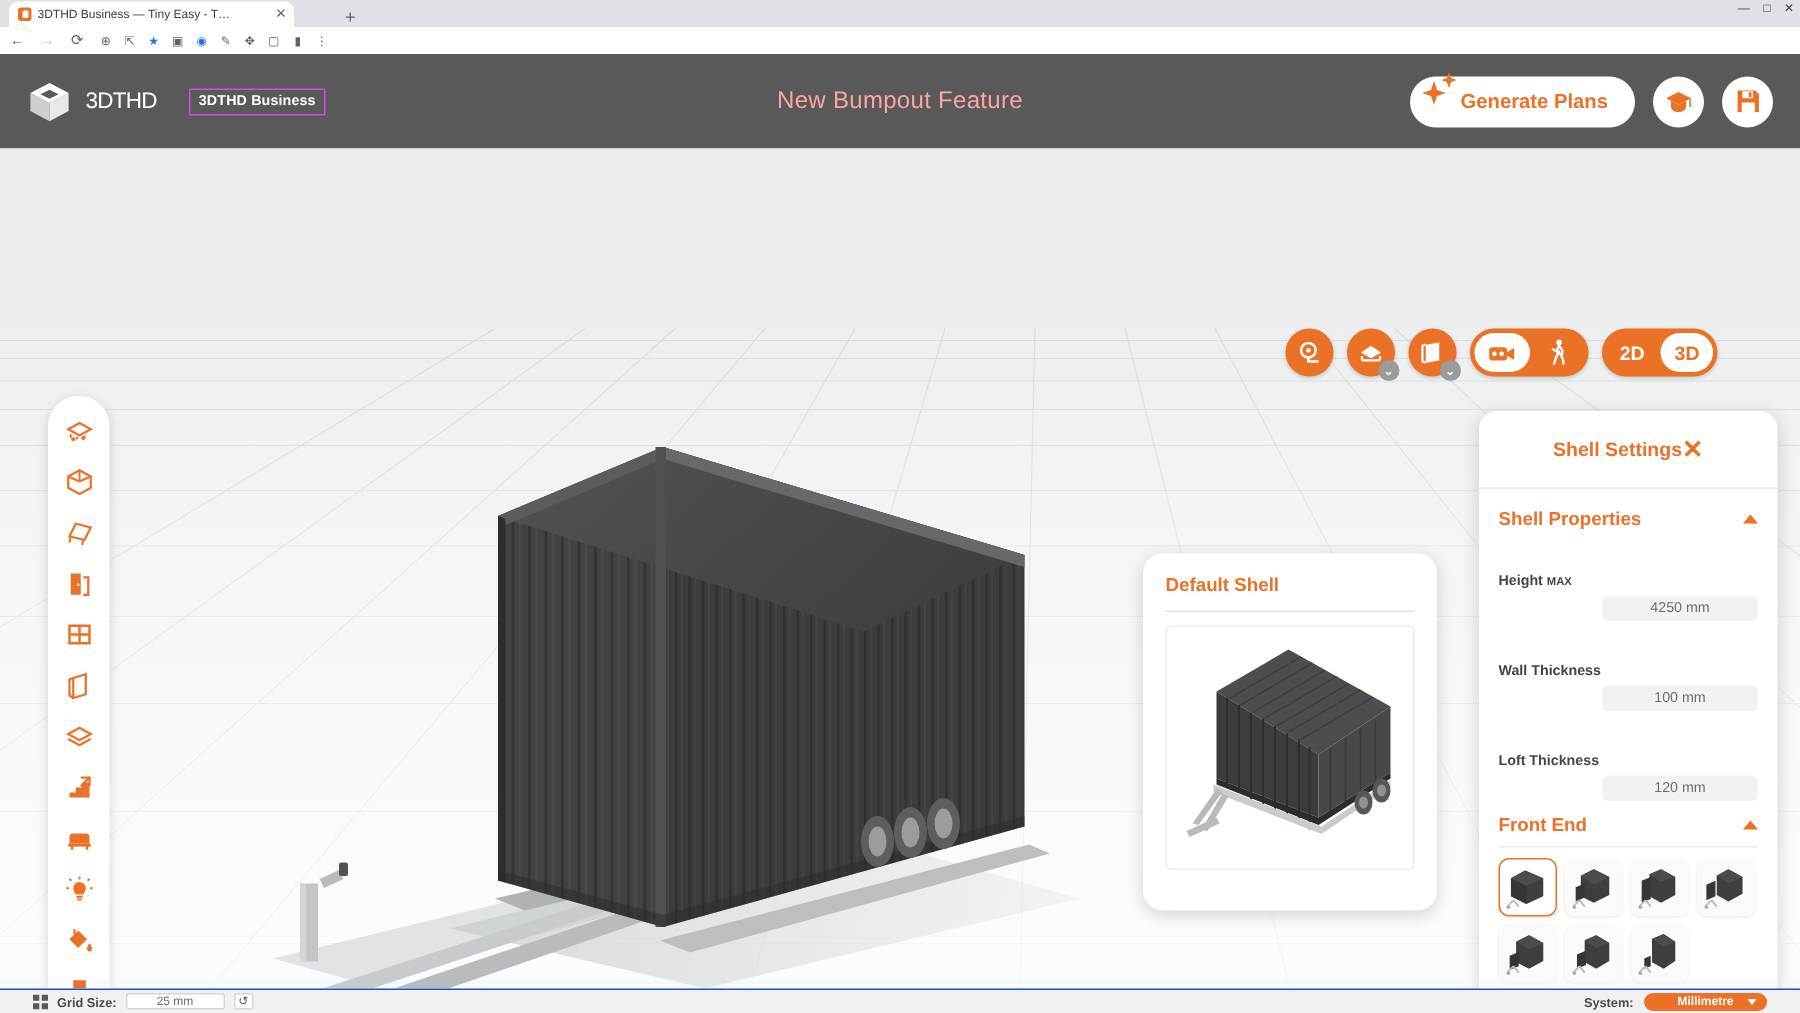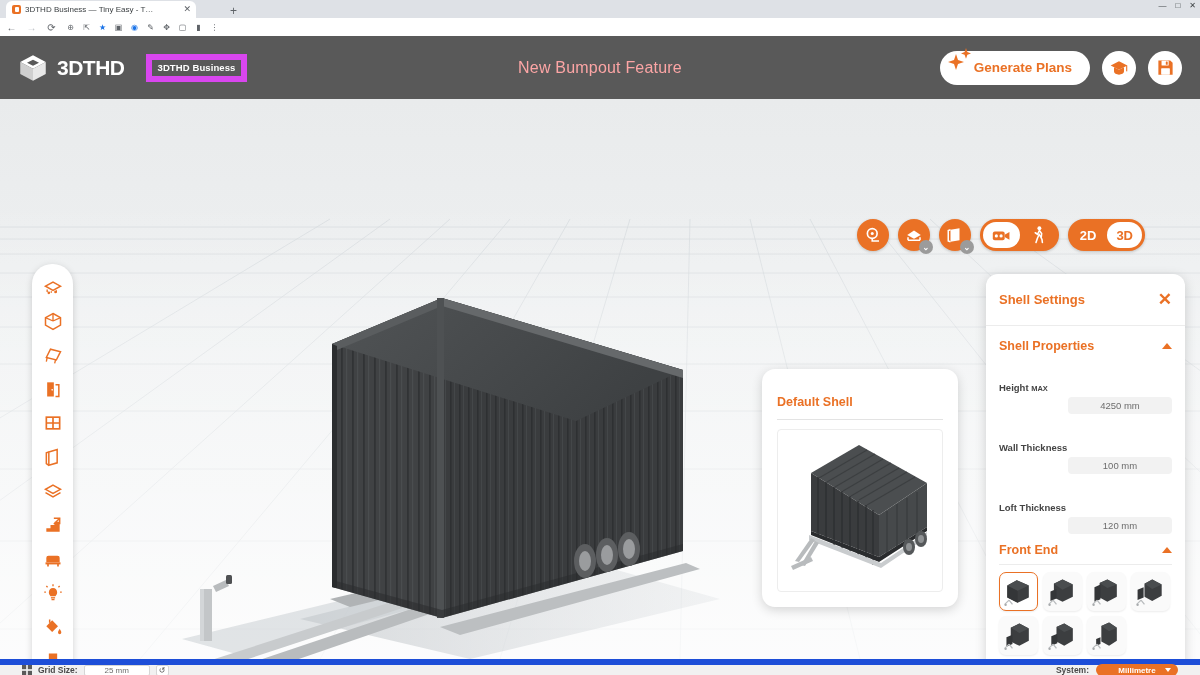--- a/index.html
+++ b/index.html
@@ -50,23 +50,23 @@
   .ext.blue { color: #1a73e8; }
   .wctl { position: absolute; right: 4px; top: 1px; display: flex; gap: 9px; font-size: 8px; color: #3c4043; }
 
   
   .appheader {
     width: 1200px; height: 63px; background: #595959;
     display: flex; align-items: center; padding: 0 18px; position: relative;
   }
   .logo-wrap { display: flex; align-items: center; gap: 9px; }
   .logo-cube { width: 30px; height: 30px; }
-  .logo-text { color: #fff; font-size: 21px; font-weight: bold; letter-spacing: -0.5px; }
+  .logo-text { color: #fff; font-size: 15px; font-weight: normal; letter-spacing: -0.5px; }
   .logo-badge {
-    border: 6px solid #d946ef; color: #fff; font-size: 9.5px; font-weight: bold;
+    border: 1px solid #d946ef; color: #fff; font-size: 9.5px; font-weight: bold;
     padding: 2.5px 6px; margin-left: 12px; letter-spacing: 0.1px;
   }
   .apptitle {
     position: absolute; left: 0; right: 0; text-align: center;
     color: #fca5a5; font-size: 16px; pointer-events: none; letter-spacing: 0.2px;
   }
   .header-right {
     margin-left: auto; display: flex; align-items: flex-end; gap: 12px; z-index: 2;
   }
   .gen-btn {
@@ -122,36 +122,36 @@
     color: #fff; font-size: 13px; font-weight: bold; padding: 0 9px;
   }
   .pill-seg.active { background: #fff; color: #ea7125; }
 
   
   .shellcard {
     position: absolute; left: 762px; top: 270px; width: 196px; height: 238px;
     background: #fff; border-radius: 13px; box-shadow: 0 3px 11px rgba(0,0,0,.16);
     padding: 14px 15px;
   }
-  .shellcard-title { color: #ea7125; font-size: 12.5px; font-weight: bold; margin-top: 12px; }
+  .shellcard-title { color: #ea7125; font-size: 12.5px; font-weight: bold; }
   .shellcard-rule { height: 1px; background: #e3e3e3; margin: 10px 0 0; }
   .shellcard-img {
     margin-top: 9px; width: 166px; height: 163px; background: #fff;
     border: 1px solid #ededed; border-radius: 4px; overflow: hidden;
     display: flex; align-items: center; justify-content: center;
   }
 
   
   .panel {
     position: absolute; right: 15px; top: 175px; width: 199px;
     background: #fff; border-radius: 12px; box-shadow: 0 3px 12px rgba(0,0,0,.17);
     overflow: hidden;
   }
   .panel-head {
-    height: 52px; display: flex; align-items: center; justify-content: space-between;
+    height: 52px; display: flex; align-items: center; justify-content: center;
     padding: 12px 13px; border-bottom: 1px solid #ececec;
   }
   .panel-title { color: #ea7125; font-size: 13px; font-weight: bold; }
   .panel-x { color: #ea7125; font-size: 17px; font-weight: bold; cursor: pointer; line-height: 17px; }
   .panel-body { padding: 8px 13px 14px; }
   .sec-head {
     display: flex; align-items: center; justify-content: space-between;
     margin: 5px 0 7px; cursor: pointer;
   }
   .sec-title { color: #ea7125; font-size: 12.5px; font-weight: bold; }
@@ -168,21 +168,21 @@
   .thumbgrid { display: flex; flex-wrap: wrap; gap: 5px; }
   .thumb {
     width: 39px; height: 39px; background: #fafafa; border: 1.5px solid transparent;
     border-radius: 7px; display: flex; align-items: center; justify-content: center;
     cursor: pointer; box-shadow: 0 1px 2px rgba(0,0,0,.08);
   }
   .thumb.sel { border-color: #ea7125; background: #fff; }
 
   
   .bottombar {
-    width: 1200px; height: 16px; background: #f1f1f1; border-top: 6px solid #1d4ed8;
+    width: 1200px; height: 16px; background: #f1f1f1; border-top: 1px solid #1d4ed8;
     display: flex; align-items: center; padding: 0 22px; position: relative;
   }
   .gridsize-wrap { display: flex; align-items: center; gap: 6px; }
   .bb-label { font-size: 8.5px; color: #4a4a4a; font-weight: bold; }
   .gridsize-field {
     width: 66px; height: 11px; background: #fff; border: 1px solid #d6d6d6;
     border-radius: 2px; font-size: 8px; color: #6d6d6d; display: flex;
     align-items: center; justify-content: center; cursor: text;
   }
   .reset-btn {

